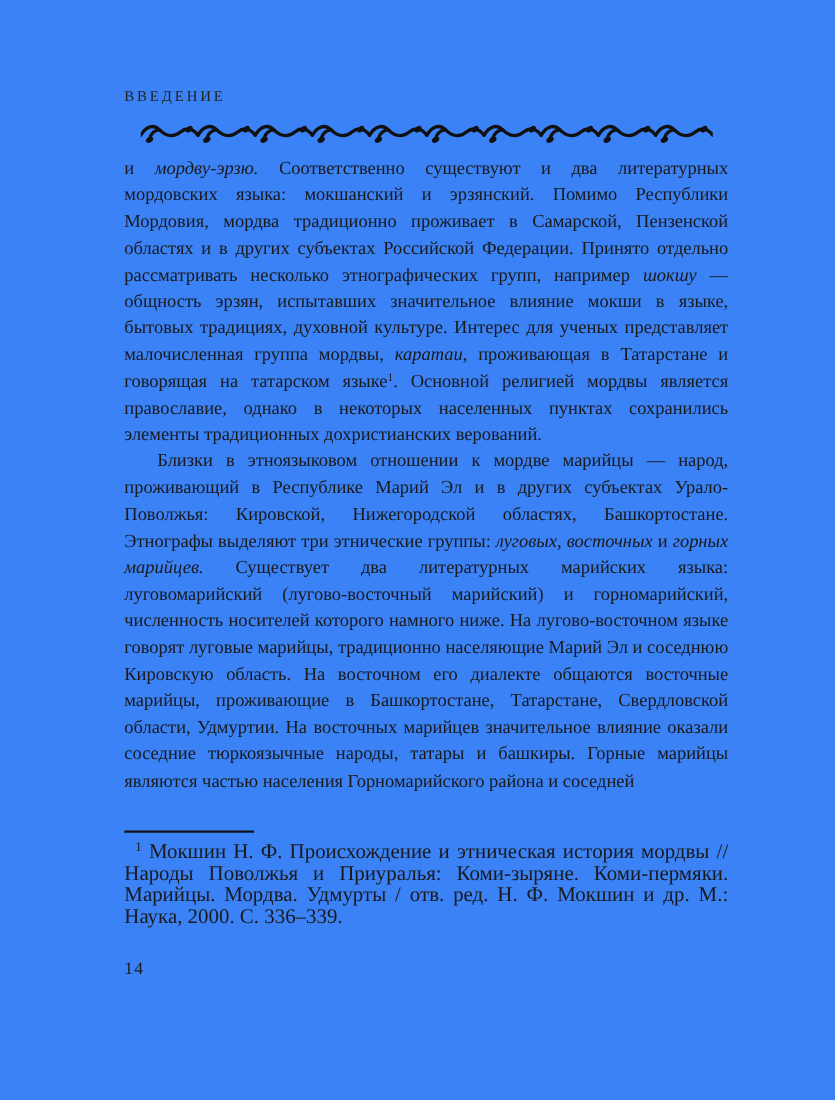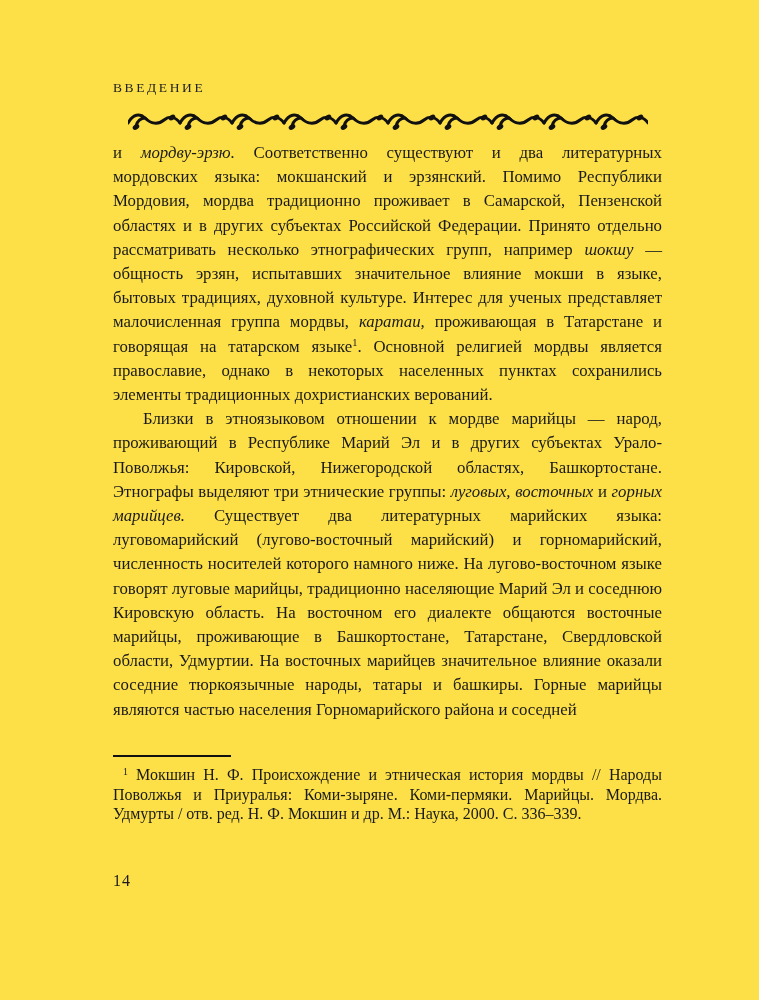--- a/index.html
+++ b/index.html
@@ -5,21 +5,21 @@
   html, body {
     margin: 0;
     padding: 0;
     background: #e9e9e9;
   }
   .page {
     position: relative;
     width: 759px;
     height: 1000px;
     margin: 0 auto;
-    background: #fde047;
+    background: #3b82f6;
     color: #1a1a1a;
     font-family: "Liberation Serif", serif;
     overflow: hidden;
   }
   .running-head {
     position: absolute;
     left: 113px;
     top: 80px;
     font-size: 13.5px;
     letter-spacing: 2.6px;
@@ -57,21 +57,21 @@
     top: 755px;
     width: 118px;
     height: 2px;
     background: #111;
   }
   .footnote {
     position: absolute;
     left: 113px;
     top: 765px;
     width: 549px;
-    font-size: 16px;
+    font-size: 19px;
     line-height: 19.6px;
     text-align: justify;
     text-indent: 10px;
   }
   .page-number {
     position: absolute;
     left: 113px;
     top: 872px;
     font-size: 16px;
     letter-spacing: 1px;

